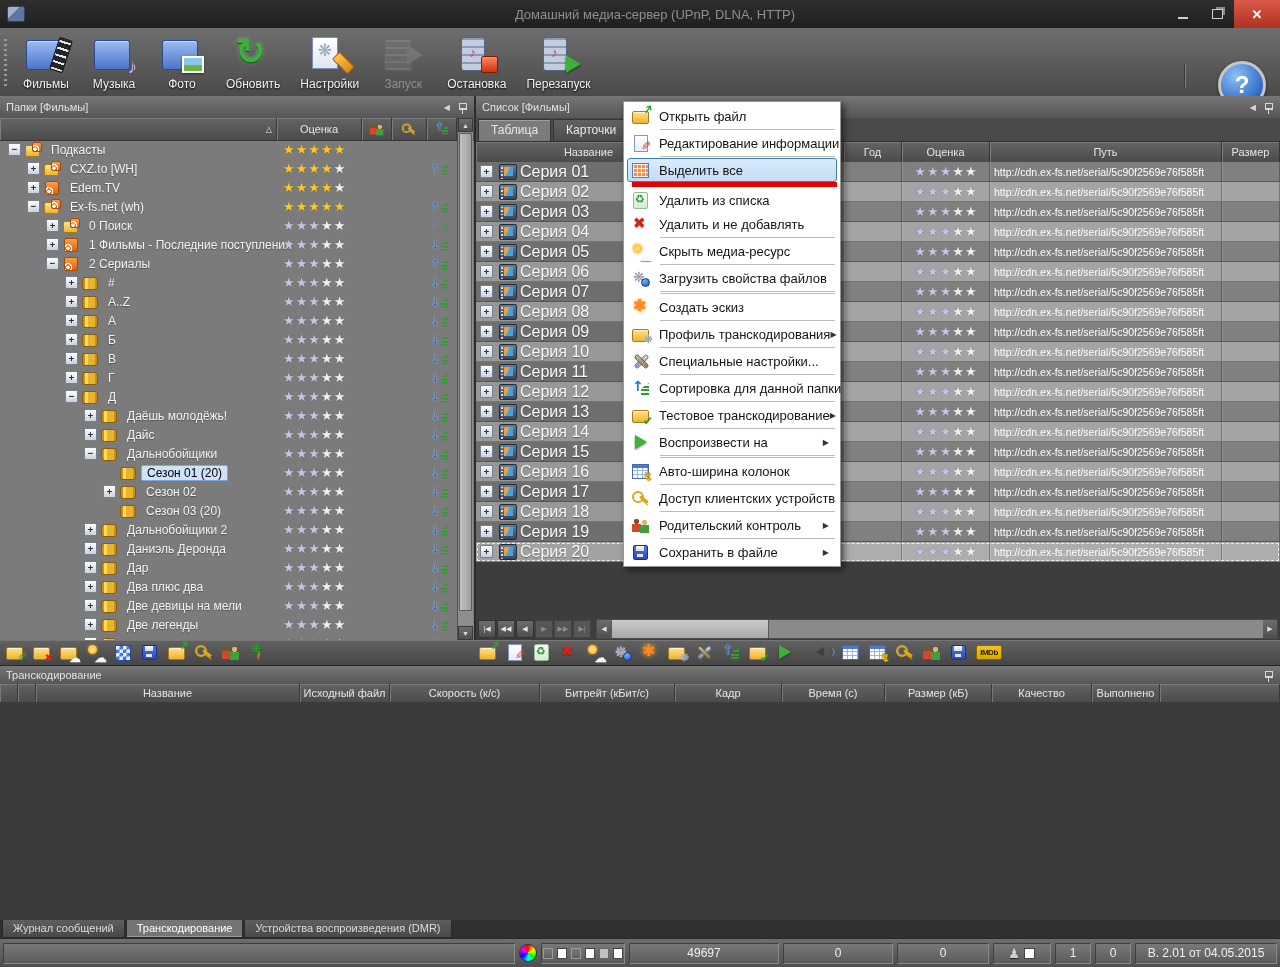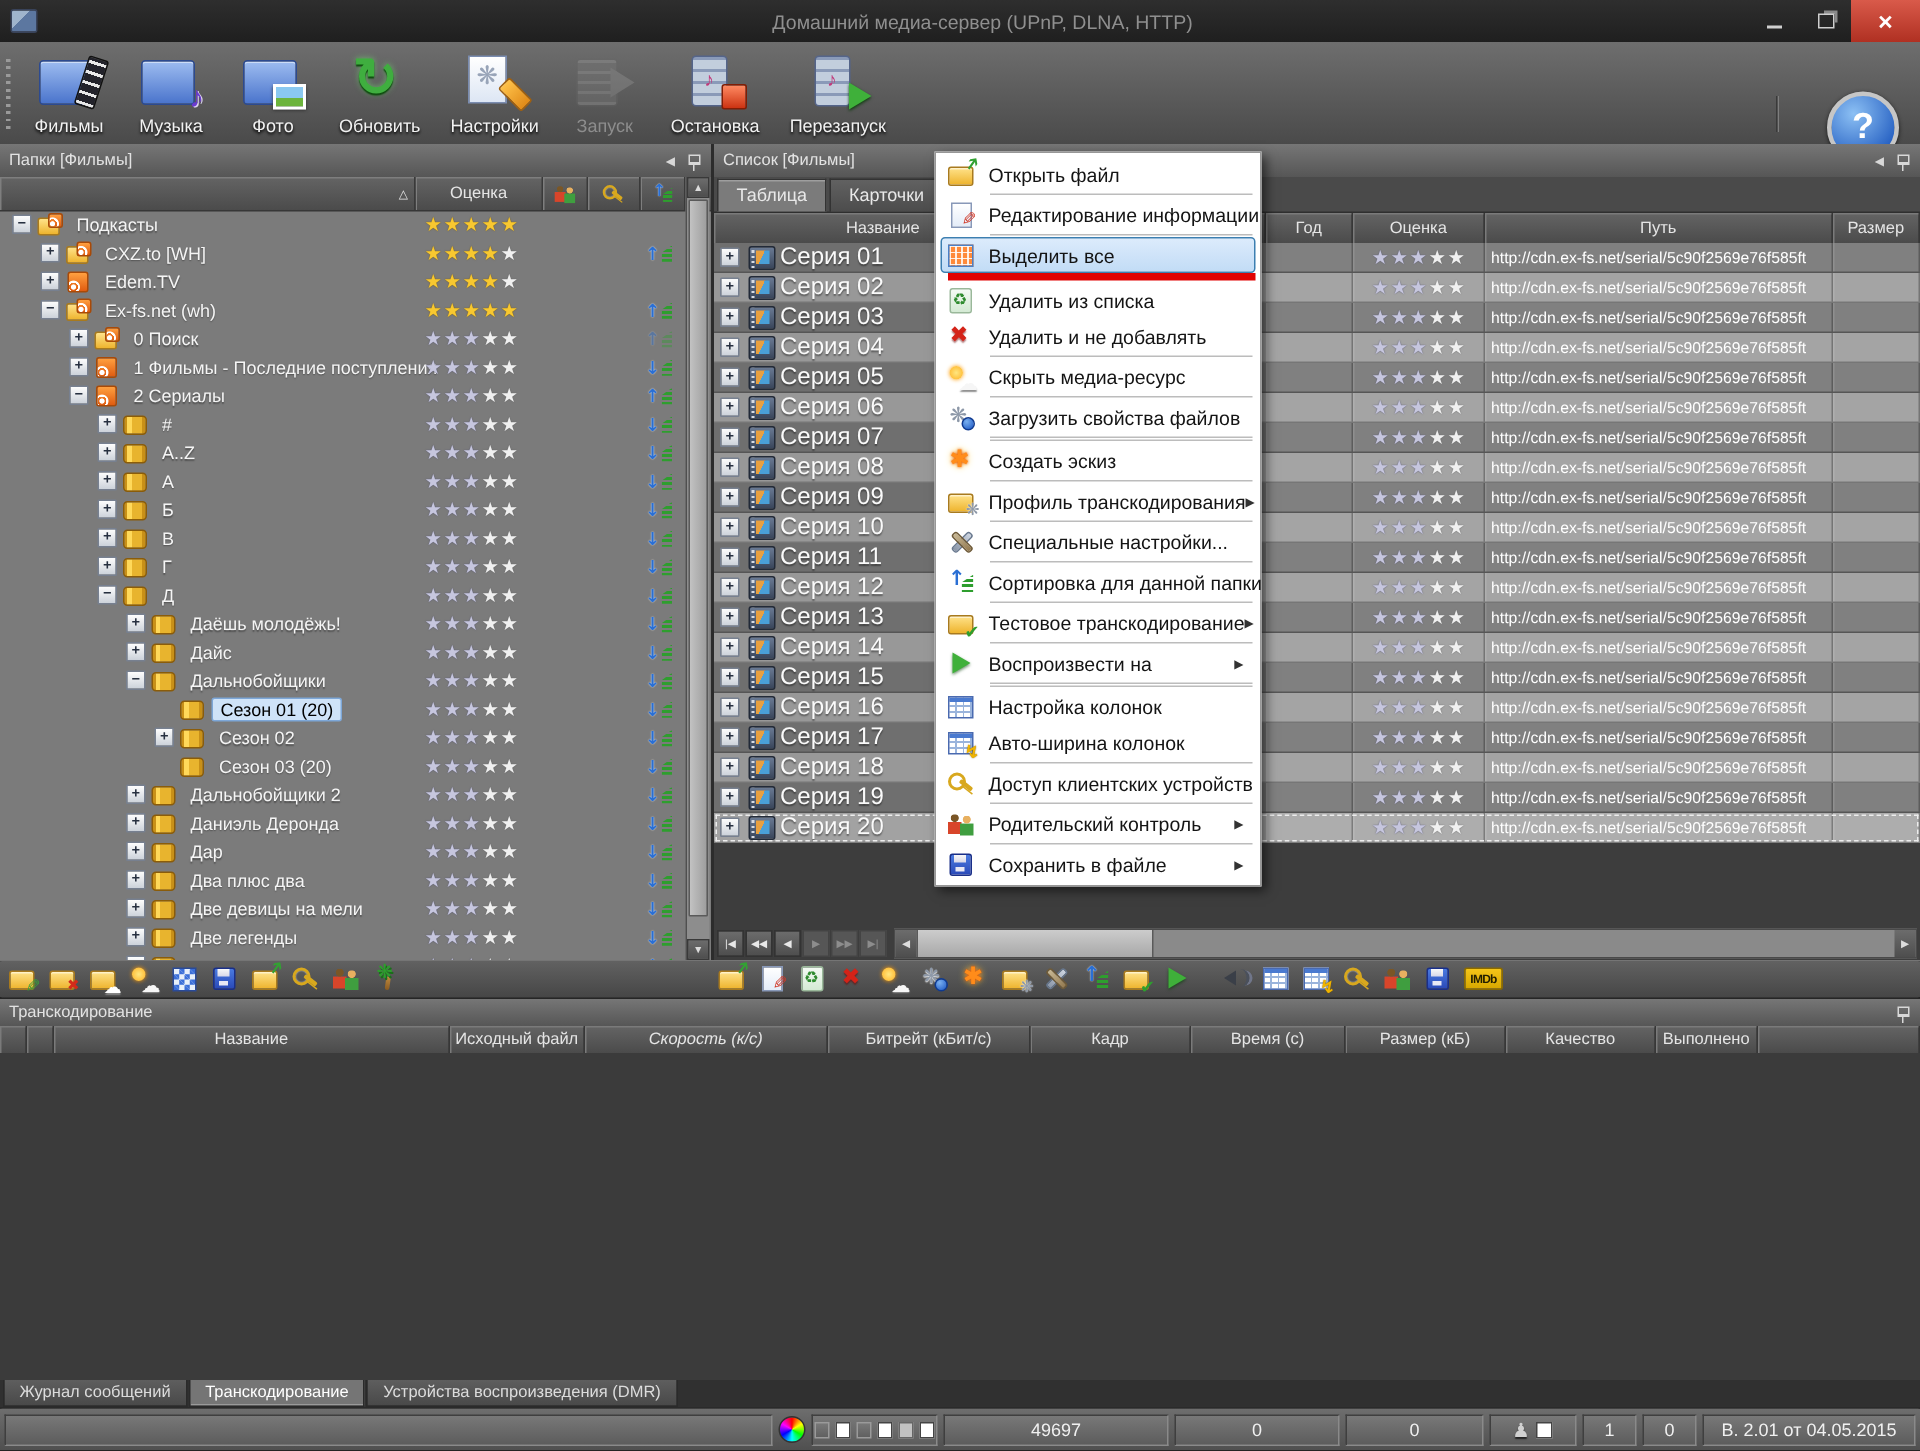--- a/index.html
+++ b/index.html
@@ -1260,21 +1260,21 @@
     <div class="phead" style="height:18px">
       <span>Транскодирование</span>
       <span class="sp"></span>
       <span class="pin"></span>
     </div>
     <div id="trans-head">
         <span class="th" style="width: 18px;"></span>
         <span class="th" style="width: 18px;"></span>
         <span class="th" style="width: 264px;">Название</span>
         <span class="th" style="width: 90px;">Исходный файл</span>
-        <span class="th" style="width: 162px; font-style: italic;">Скорость (к/с)</span>
+        <span class="th" style="width: 150px;">Скорость (к/с)</span>
         <span class="th" style="width: 135px;">Битрейт (кБит/с)</span>
         <span class="th" style="width: 107px;">Кадр</span>
         <span class="th" style="width: 103px;">Время (с)</span>
         <span class="th" style="width: 107px;">Размер (кБ)</span>
         <span class="th" style="width: 100px;">Качество</span>
         <span class="th" style="width: 68px;">Выполнено</span>
         <span class="th" style="flex: 1 1 0%;"></span>
       </div>
   </div>
 
@@ -1371,24 +1371,20 @@
       </div>
       <div class="msep"></div>
       <div class="mitem">
         <span class="mi mi-play"></span>
         <span class="mlabel">Воспроизвести на</span>
         <span class="marrow">▶</span>
       </div>
       <div class="msep"></div>
       <div class="msep"></div>
       <div class="mitem">
-        <span class="mi mi-table"></span>
-        <span class="mlabel">Настройка колонок</span>
-      </div>
-      <div class="mitem">
         <span class="mi mi-table-zap"></span>
         <span class="mlabel">Авто-ширина колонок</span>
       </div>
       <div class="msep"></div>
       <div class="mitem">
         <span class="mi mi-key"></span>
         <span class="mlabel">Доступ клиентских устройств</span>
       </div>
       <div class="msep"></div>
       <div class="mitem">

